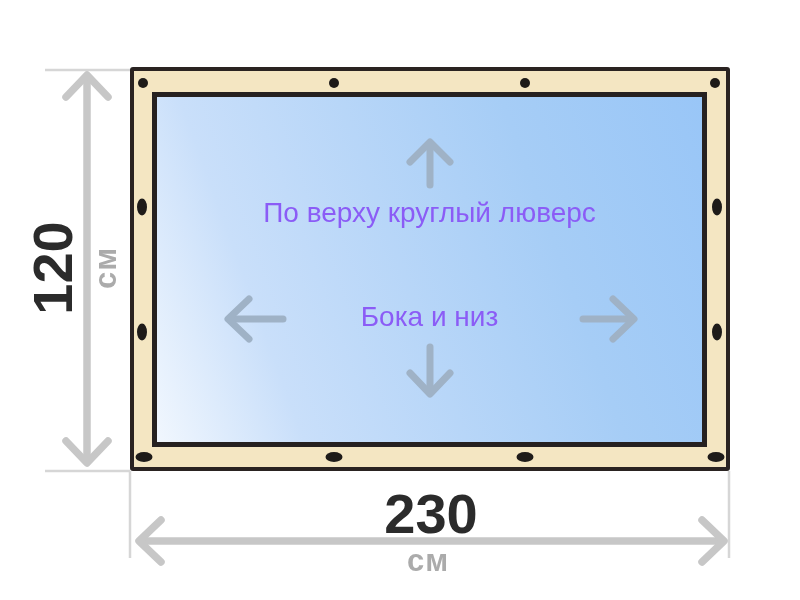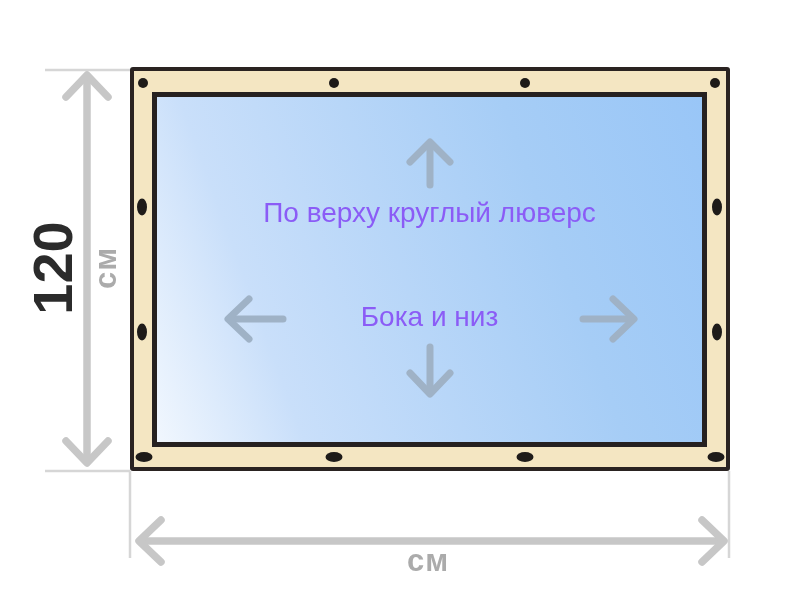--- a/index.html
+++ b/index.html
@@ -140,15 +140,16 @@
     </g>
   </svg>
 
   <div class="note note-top">По верху круглый люверс</div>
   <div class="note note-center">
     <div>Бока и низ</div>
   </div>
 
   <div class="dim-value rot h-value">120</div>
   <div class="dim-unit rot h-unit">см</div>
+  <div class="dim-value w-value">230</div>
   <div class="dim-unit w-unit">см</div>
 
 </div>
 
 </body></html>

